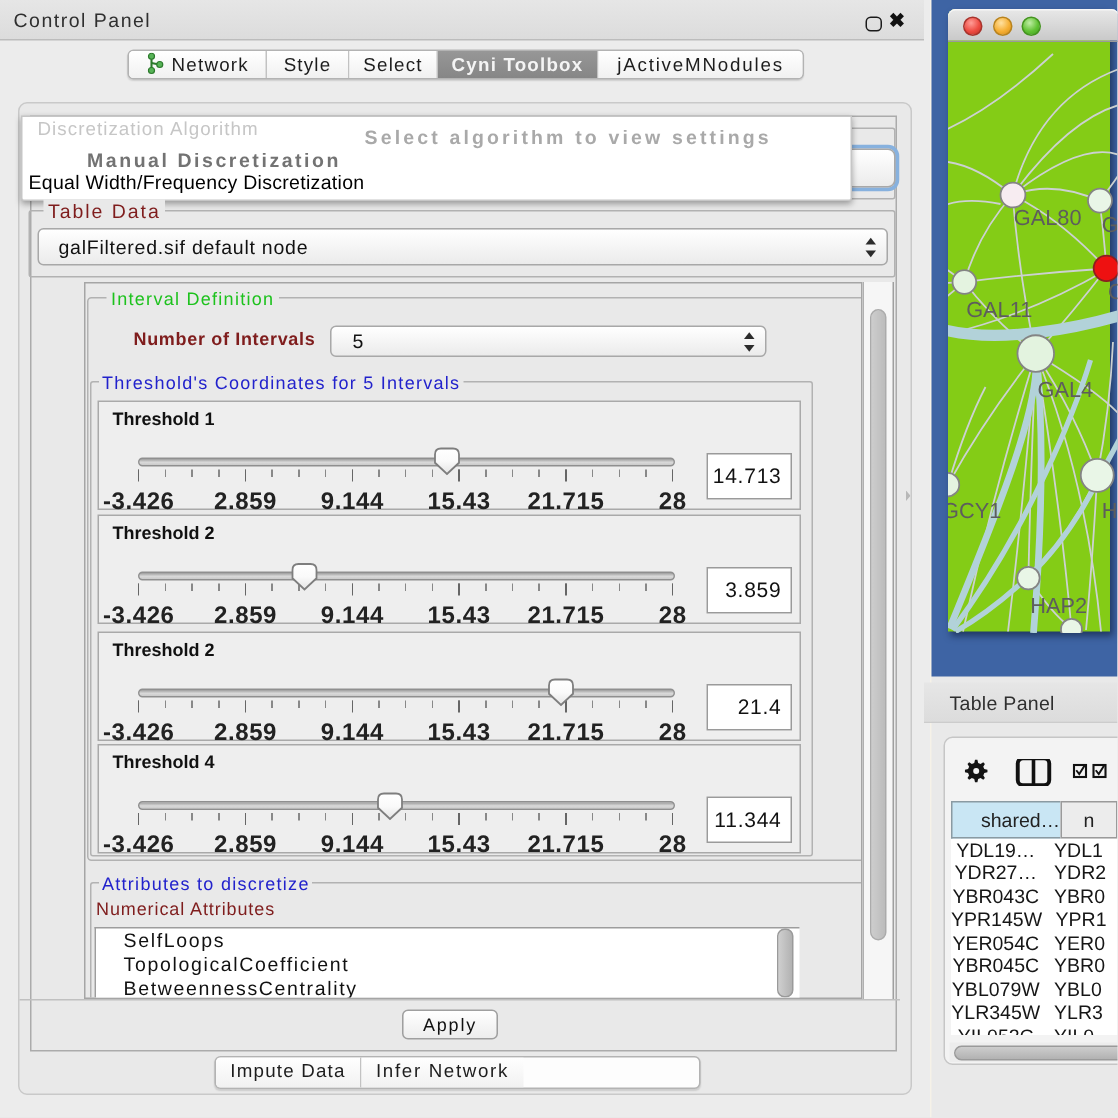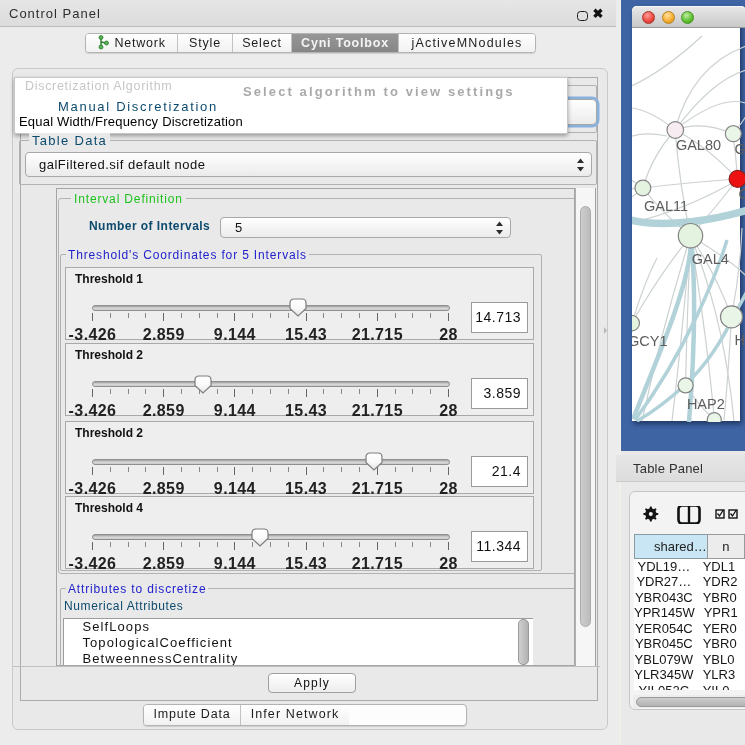--- a/index.html
+++ b/index.html
@@ -24,21 +24,21 @@
   border-right:1px solid #c2c2c2; background:linear-gradient(#ffffff,#f1f1f1); }
 .seg:last-child { border-right:none; }
 .seg.sel { background:linear-gradient(#979797,#868686); color:#f4f4f4; }
 
 #content { position:absolute; left:12px; top:68px; width:596px; height:662px;
   background:#e9e9e9; border:1px solid #c9c9c9; border-radius:6px; }
 #innerpanel { position:absolute; left:6.5px; top:8px; width:578.5px; height:624px;
   border:1px solid #ababab; background:#e9e9e9; }
 .grouplab { position:absolute; font-size:12px; letter-spacing:0.85px; }
 .groupbox { position:absolute; border:1px solid #b2b2b2; border-radius:2px; }
-.lab { position:absolute; font-size:12px; color:#0c4a6e; }
+.lab { position:absolute; font-size:12px; color:#7f1d1d; }
 .ls45 { letter-spacing:0.45px; }
 .combo { position:absolute; background:linear-gradient(#ffffff,#ebebeb); border:1px solid #a8a8a8;
   border-radius:4px; font-size:13px; letter-spacing:0.5px; color:#111; }
 .combo .arsvg { position:absolute; right:6px; top:50%; transform:translateY(-50%); }
 
 #viewport { position:absolute; left:56px; top:188px; width:519px; height:478px;
   border:1px solid #a5a5a5; background:#e9e9e9; overflow:hidden; }
 #vscroll { position:absolute; left:575px; top:188px; width:21px; height:478px; background:#f6f6f6;
   border-left:1px solid #b0b0b0; border-right:1px solid #9f9f9f; }
 #vscroll .thumb { position:absolute; left:3.5px; top:18px; width:11.5px; height:421px;
@@ -60,29 +60,29 @@
 
 #attrlist { position:absolute; left:6.4px; top:428.6px; width:470px; height:49px; background:#ffffff;
   border-top:1px solid #9d9d9d; border-left:1px solid #9d9d9d; font-size:12px; color:#111; overflow:hidden; }
 #attrlist { font-size:13px; letter-spacing:1.1px; }
 #attrlist div { padding-left:18px; height:16.4px; line-height:16.4px; }
 
 #btabbar { position:absolute; left:143px; top:703.5px; height:22px; width:324px;
   background:#fdfdfd; border:1px solid #b3b3b3; border-radius:4px; display:flex;
   box-shadow:0 1px 1px rgba(0,0,0,0.12); overflow:hidden; }
 
-#applybtn { position:absolute; left:268px; top:673px; width:88px; height:20px;
+#applybtn { position:absolute; left:268px; top:673px; width:64px; height:20px;
   background:linear-gradient(#ffffff,#ededed); border:1px solid #9f9f9f; border-radius:4px;
   font-size:12px; letter-spacing:1.2px; color:#111; text-align:center; line-height:18px; }
 
 #popup { position:absolute; left:14px; top:77px; width:554px; height:57px; background:#ffffff;
   border:1px solid #c6c6c6; border-radius:0 0 2px 2px; box-shadow:0 2px 4px rgba(0,0,0,0.35); z-index:30; }
 
 #netarea { position:absolute; left:621px; top:0; width:124px; height:451px; background:#3e64a4; }
-#netwin { position:absolute; left:10.5px; top:6px; width:108px; height:415px; background:#ffffff;
+#netwin { position:absolute; left:10.5px; top:6px; width:108px; height:415px; background:#84cc16;
   border-radius:5px 5px 0 0; box-shadow:2px 3px 5px rgba(10,20,45,0.55); }
 #netbar { position:absolute; left:0; top:0; width:114px; height:21.5px;
   background:linear-gradient(#e8e8e8,#c9c9c9); border-bottom:1px solid #9a9a9a; border-radius:5px 5px 0 0;
   box-shadow:inset 0 1px 0 #f6f6f6; }
 .tl { position:absolute; top:4.5px; width:13px; height:13px; border-radius:50%; }
 #tpanel-title { position:absolute; left:616px; top:454.5px; width:129px; height:27.5px;
   background:linear-gradient(#e6e6e6,#dcdcdc); border-bottom:1px solid #cccccc;
   font-size:13px; letter-spacing:0.2px; color:#2f2f2f; line-height:27px; padding-left:17px; }
 #toolpanel { position:absolute; left:629px; top:491px; width:130px; height:219px;
   background:#f3f3f3; border:1px solid #c6c6c6; border-radius:6px; }
@@ -139,21 +139,21 @@
   </div>
 
 <div class="groupbox" style="left:19px; top:85px; width:578px; height:48px;"></div>
 
 <div class="abs" style="left:540px; top:99px; width:57px; height:26px; border-radius:5px;
   box-shadow:0 0 0 2.5px #87b1de; background:linear-gradient(#ffffff,#ebebeb); border:1px solid #a8a8a8;"></div>
 
 <div id="popup">
   <div class="abs" style="left:10px; top:1px; font-size:12.5px; letter-spacing:0.7px; color:#c6c6c6;">Discretization Algorithm</div>
   <div class="abs" style="left:228px; top:6px; font-size:13px; letter-spacing:2.1px; font-weight:bold; color:#a9a9a9;">Select algorithm to view settings</div>
-  <div class="abs" style="left:4px; top:21px; font-size:13px; letter-spacing:1.7px; font-weight:normal; color:#0c4a6e;padding-left:39px;">Manual Discretization</div>
+  <div class="abs" style="left:4px; top:21px; font-size:13px; letter-spacing:1.7px; font-weight:bold; color:#737373;padding-left:39px;">Manual Discretization</div>
   <div class="abs" style="left:4px; top:36px; font-size:13px; letter-spacing:0.2px; color:#000;">Equal Width/Frequency Discretization</div>
 </div>
 
 <div class="groupbox" style="left:19px; top:140px; width:578px; height:45px;"></div>
 <div class="lab" style="left:29px; top:133px; background:#e9e9e9; padding:0 3px; z-index:31; font-size:13px; letter-spacing:1.3px;">Table Data</div>
 <div class="combo" style="left:25px; top:152px; width:567px; height:25px; line-height:23px; padding-left:13px;">galFiltered.sif default node
   <svg class="arsvg" width="9" height="14" viewBox="0 0 9 14">
       <path d="M4.5 0.5 L8 5 L1 5 Z" fill="#2c2c2c"></path>
       <path d="M4.5 13.5 L8 9 L1 9 Z" fill="#2c2c2c"></path>
     </svg></div>

